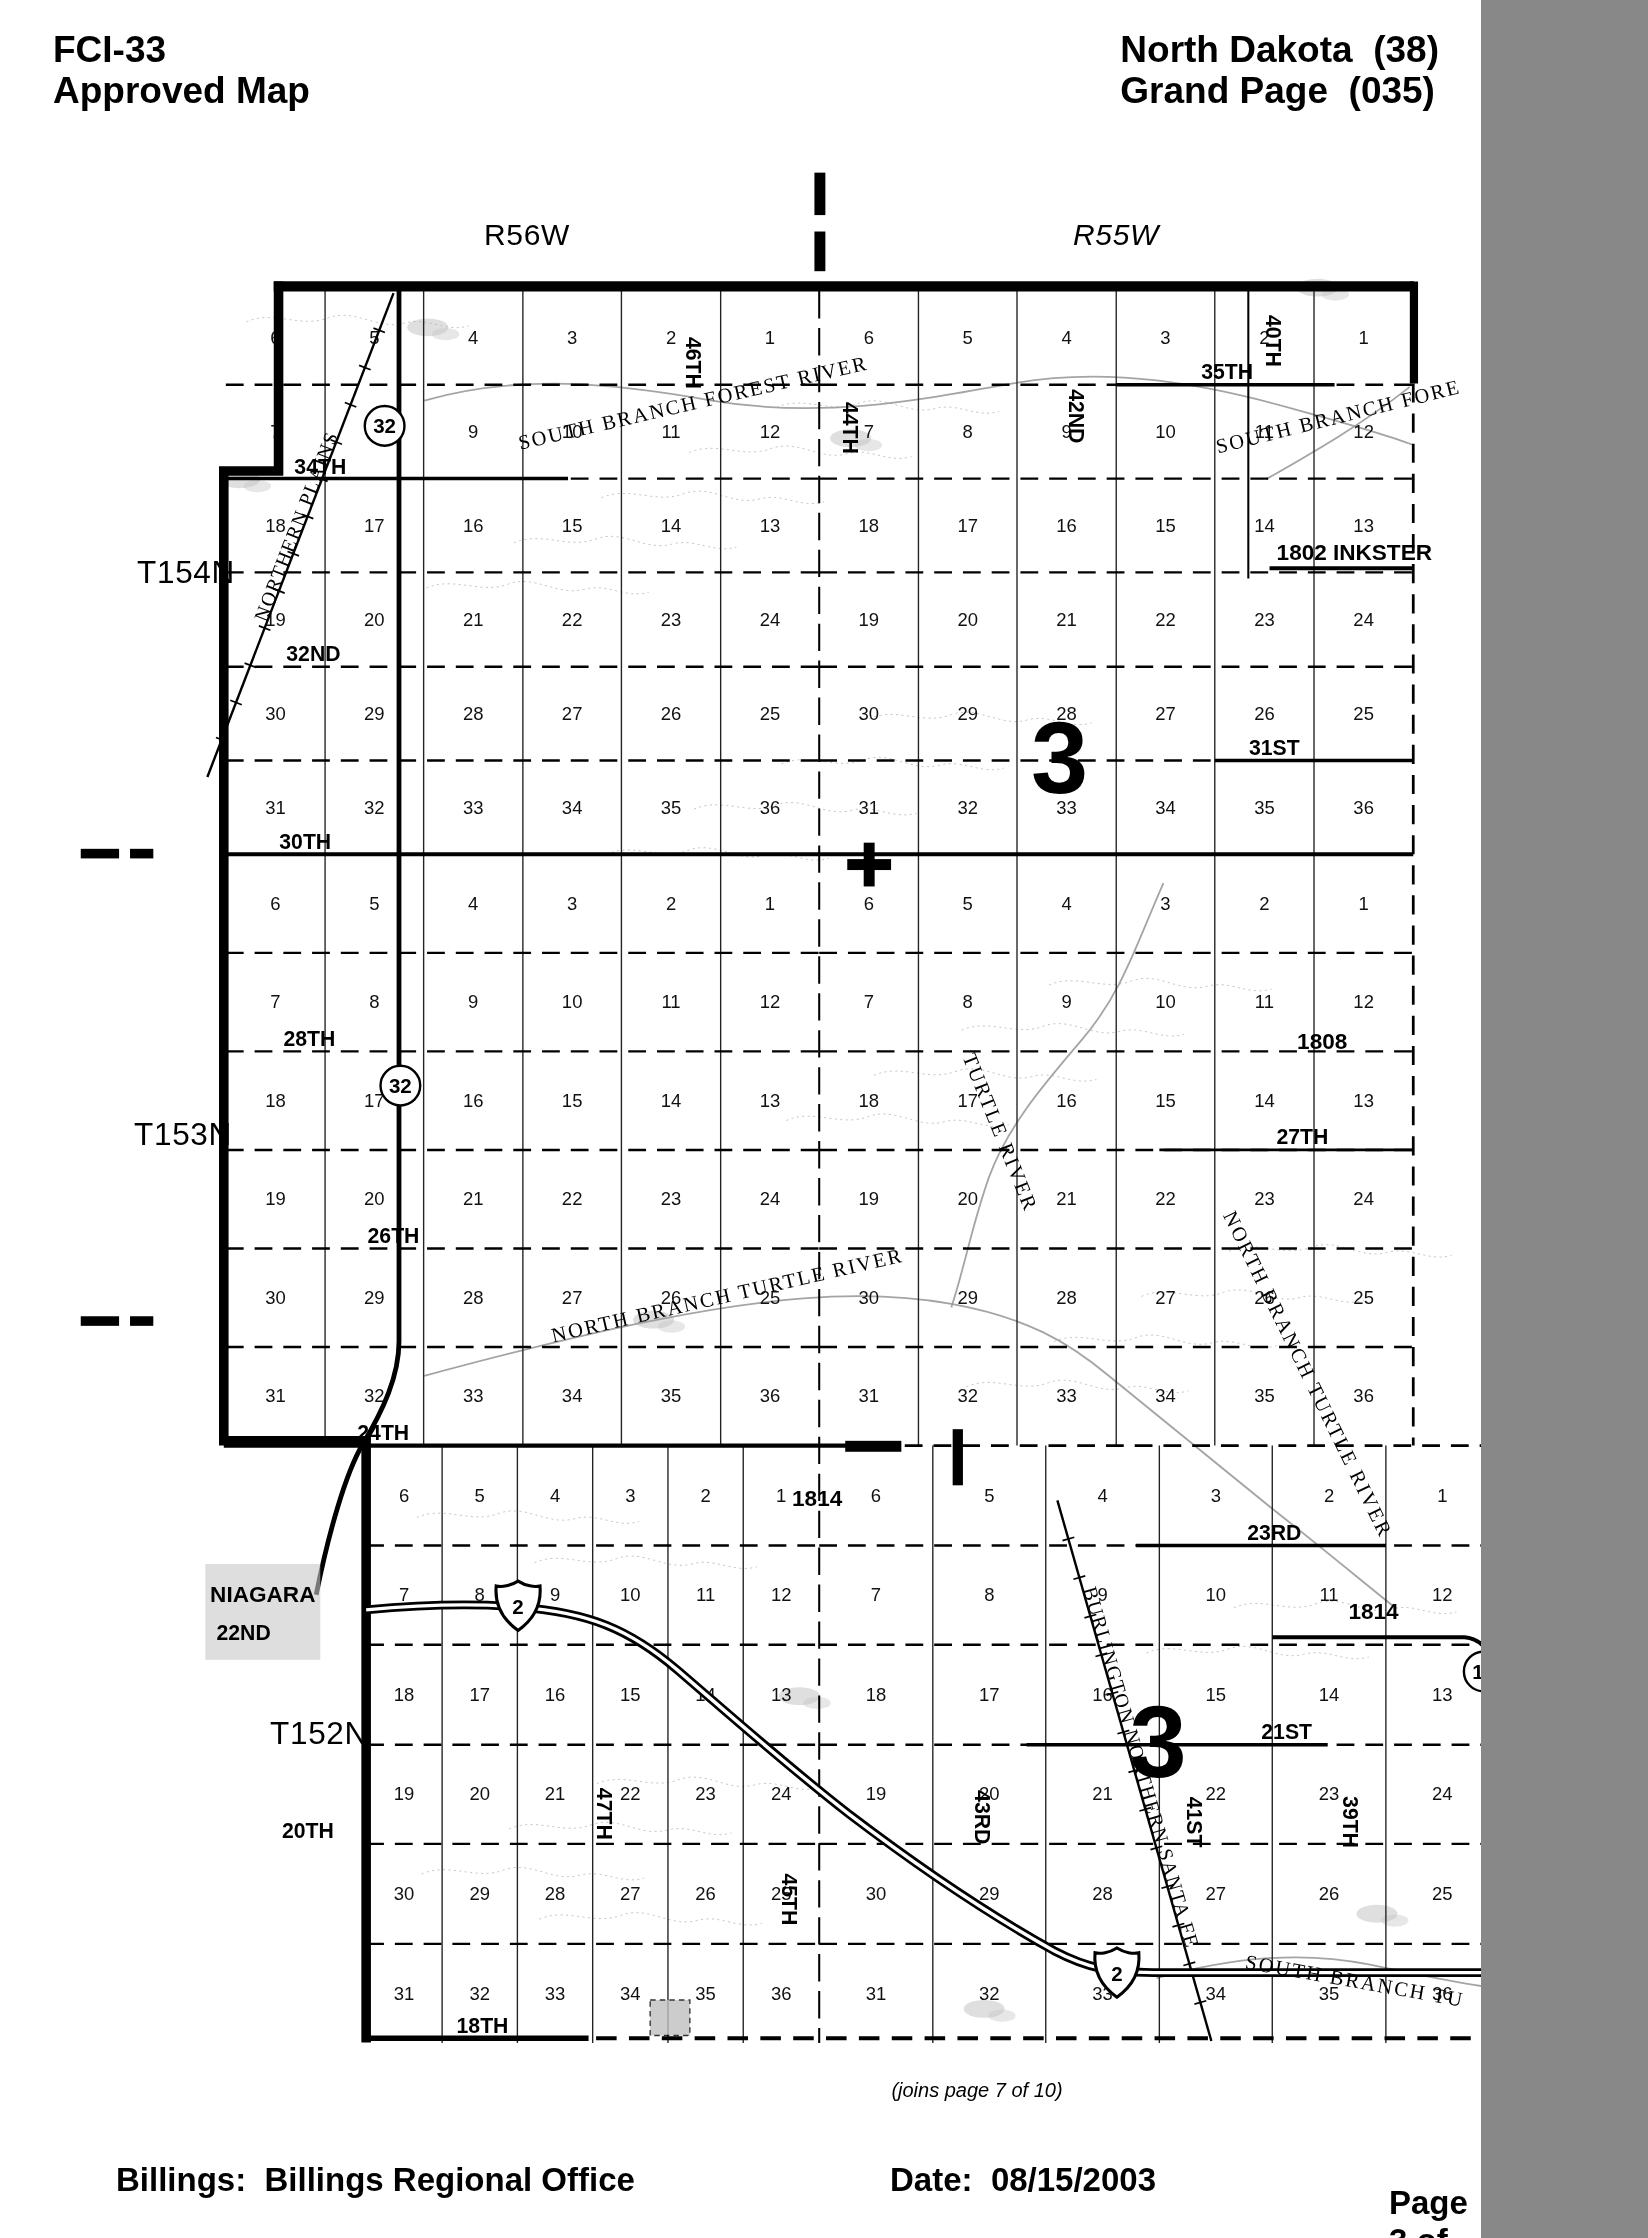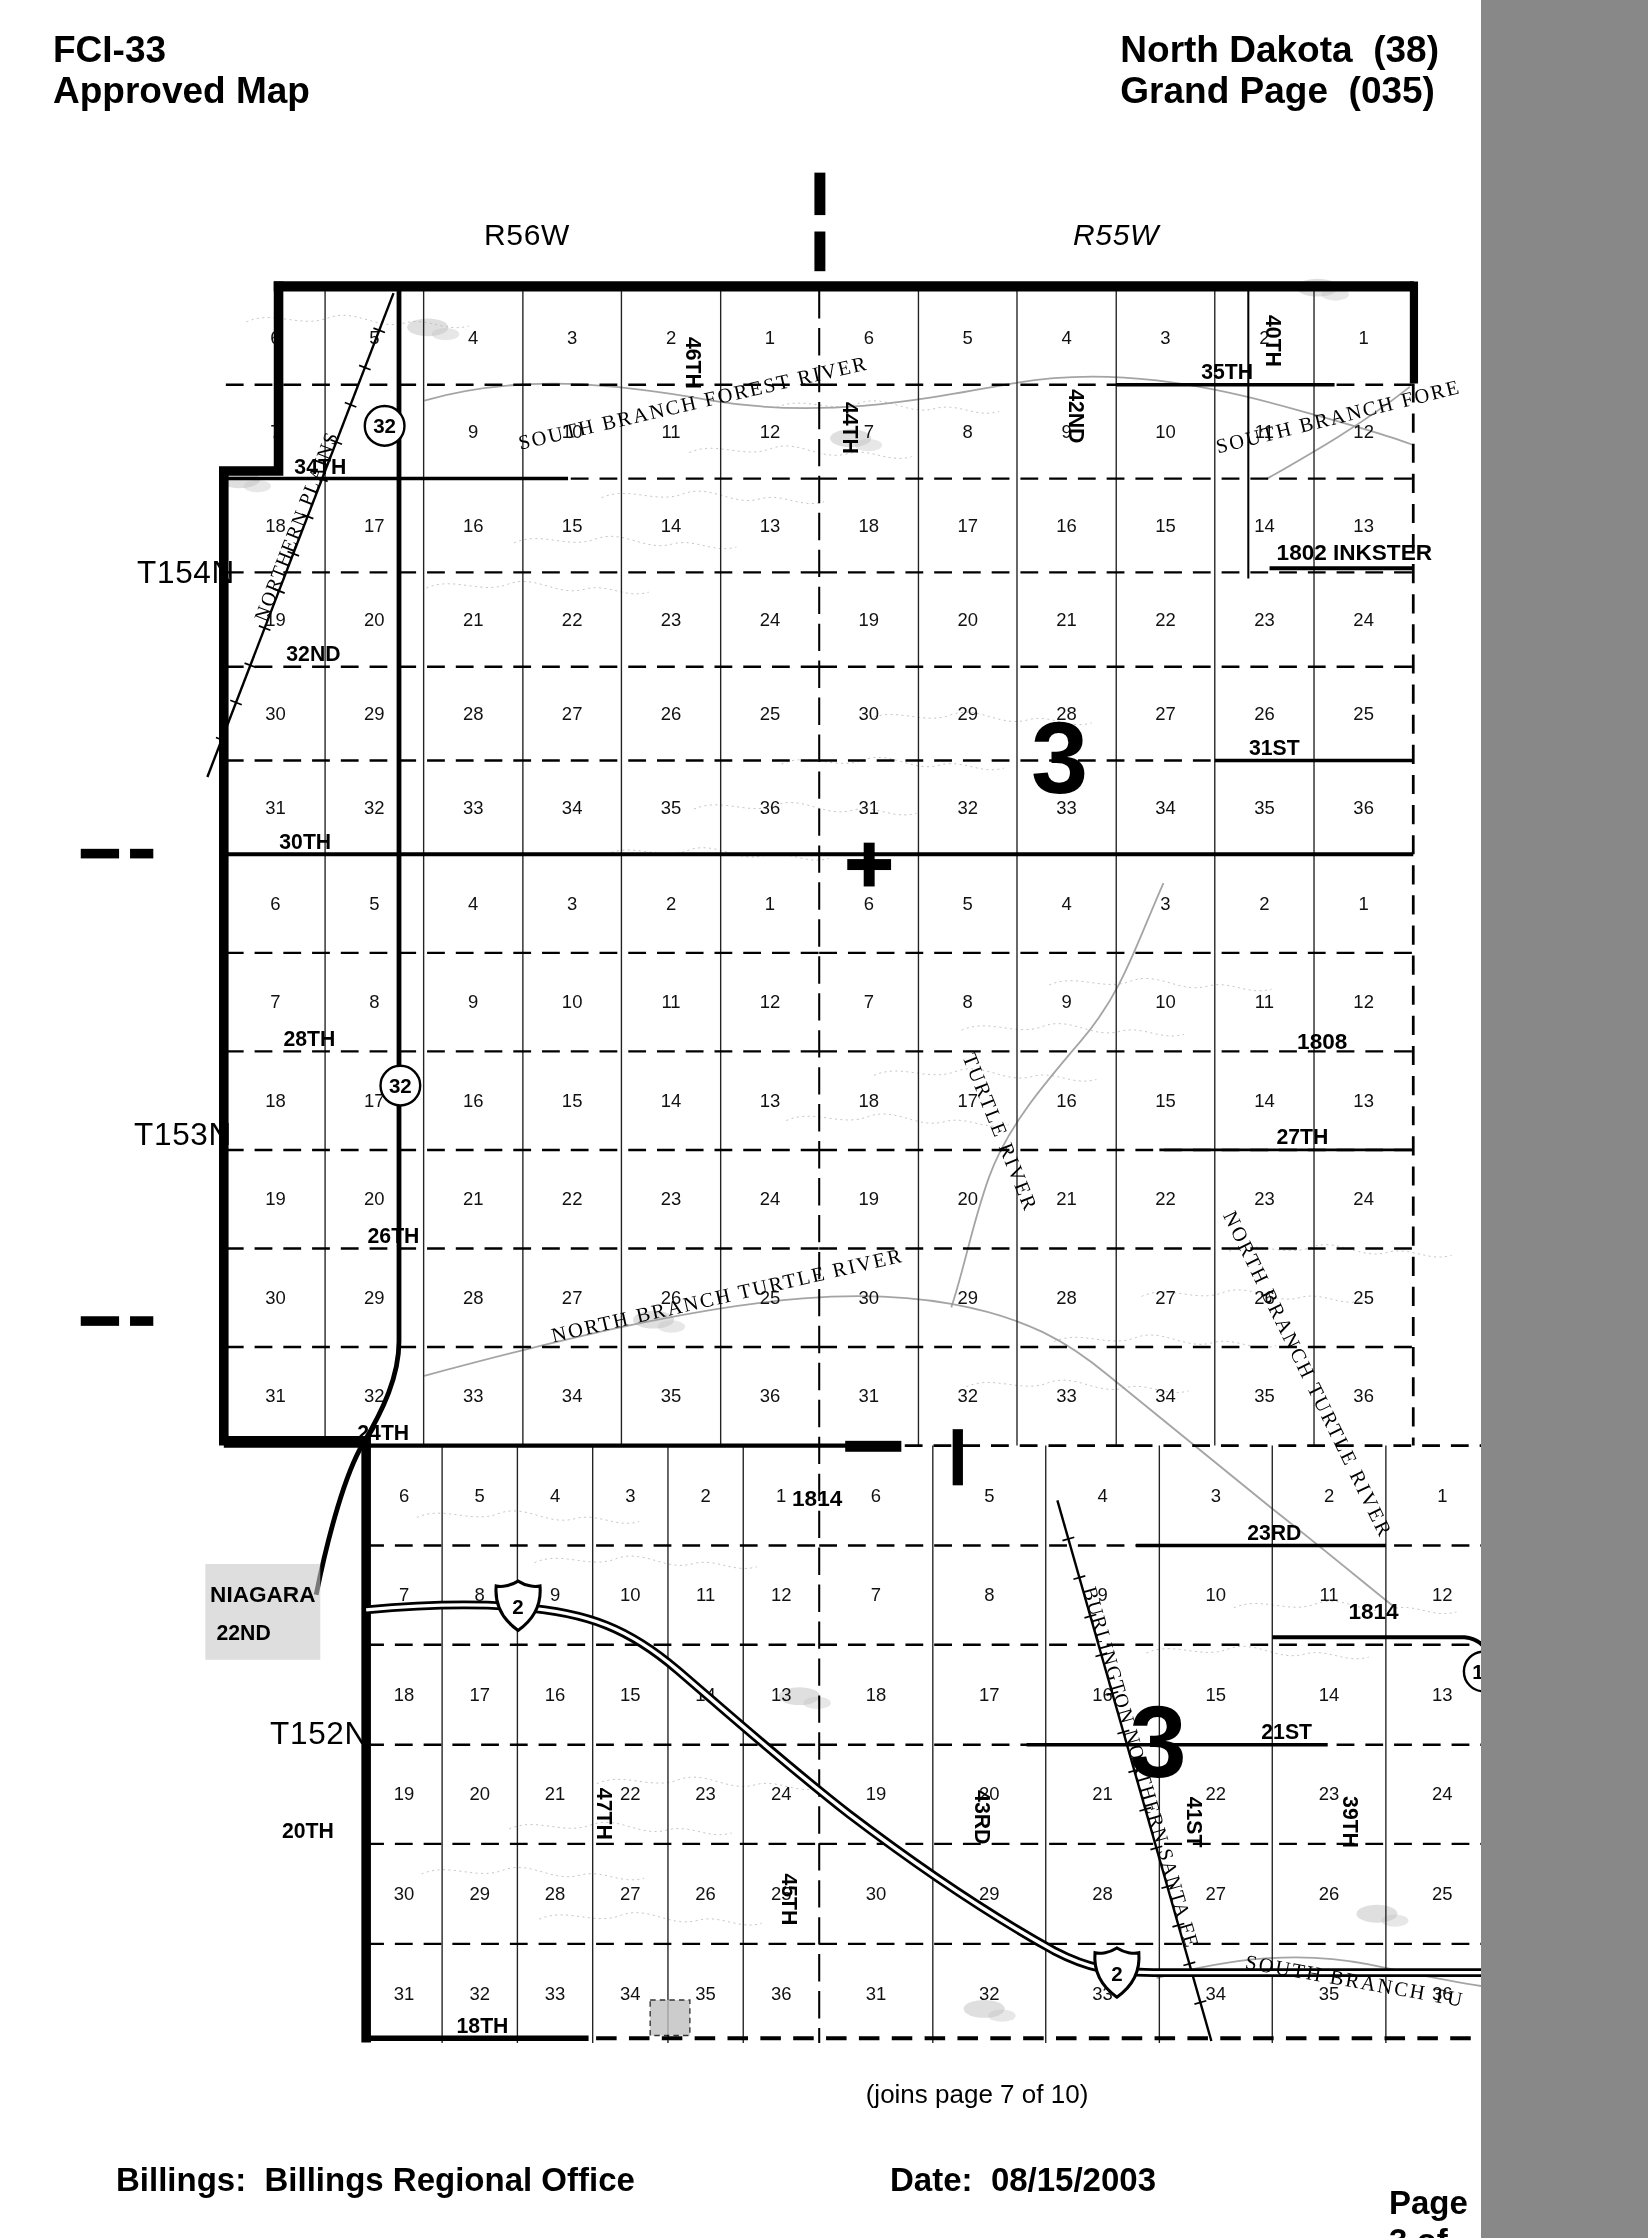--- a/index.html
+++ b/index.html
@@ -3,21 +3,21 @@
 <meta charset="utf-8">
 <style>
   html,body{margin:0;padding:0;background:#888;}
   .page{position:relative;width:1481px;height:2239px;background:#ffffff;
         font-family:"Liberation Sans",sans-serif;color:#000;overflow:hidden;}
   .hdr-left{position:absolute;left:53px;top:29px;font-size:37px;font-weight:bold;line-height:1.12;}
   .hdr-right{position:absolute;right:42px;top:29px;font-size:37px;font-weight:bold;line-height:1.12;text-align:left;}
   .range-label{position:absolute;font-size:30px;font-weight:normal;transform:translate(-50%,0);letter-spacing:0.7px;}
   .twp-label{position:absolute;font-size:31.5px;transform:translate(-50%,-50%);letter-spacing:0.7px;}
   .join-right{position:absolute;left:1513px;top:1211px;font-size:25px;transform:rotate(-90deg);transform-origin:center;white-space:nowrap;}
-  .join-bottom{position:absolute;left:977px;top:2079px;font-size:26px;transform:translate(-50%,0);white-space:nowrap;}
+  .join-bottom{position:absolute;left:977px;top:2079px;font-size:20px;transform:translate(-50%,0);white-space:nowrap;font-style:italic;}
   .footer{position:absolute;left:0;top:2161px;width:100%;font-size:33px;font-weight:bold;}
   .footer .fa{position:absolute;left:116px;}
   .footer .fd{position:absolute;left:890px;}
   .footer .fp{position:absolute;left:1389px;margin-top:23px;}
   svg{position:absolute;left:0;top:0;}
   svg text{user-select:none;}
   .secnum{font-family:"Liberation Sans",sans-serif;font-size:27px;fill:#111;}
   .road{font-family:"Liberation Sans",sans-serif;font-size:31px;font-weight:bold;fill:#000;}
   .river{font-family:"Liberation Serif",serif;font-size:30px;letter-spacing:3px;fill:#000;}
   .rail{font-family:"Liberation Serif",serif;font-size:29px;letter-spacing:2px;fill:#000;}

